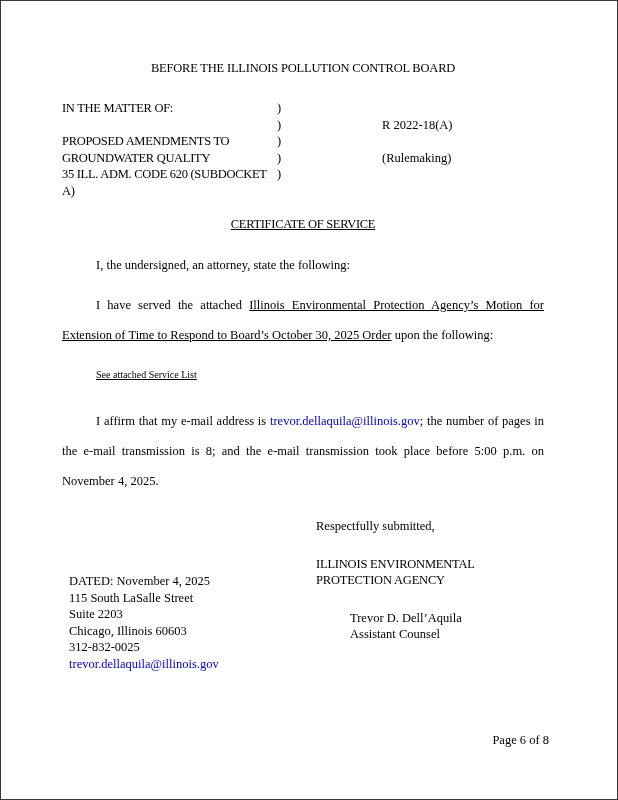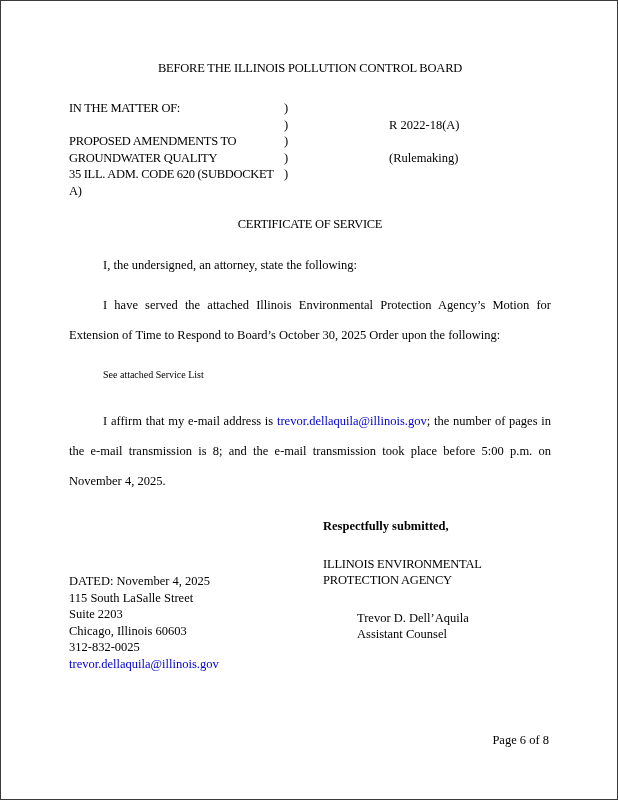--- a/index.html
+++ b/index.html
@@ -13,21 +13,21 @@
     height: 800px;
     background: #ffffff;
     border: 1px solid #3a3a3a;
     box-sizing: border-box;
     font-family: "Liberation Serif", serif;
     color: #000000;
     overflow: hidden;
   }
   .doc {
     position: absolute;
-    left: 68px;
+    left: 61px;
     top: 60px;
     width: 482px;
   }
   .center {
     text-align: center;
   }
   .title {
     font-size: 12.5px;
     letter-spacing: -0.2px;
     margin-bottom: 24px;
@@ -51,20 +51,21 @@
   .cap-right {
     flex: 1;
   }
   .cert-title {
     margin-top: 18px;
     margin-bottom: 18px;
     font-size: 12.5px;
     letter-spacing: -0.2px;
   }
   .u {
+    text-decoration: underline;
   }
   p.body {
     font-size: 12.5px;
     line-height: 30px;
     margin: 0 0 10px 0;
     text-indent: 34px;
     text-align: justify;
   }
   .link {
     color: #0000cc;
@@ -76,21 +77,20 @@
     text-indent: 34px;
   }
   .sig-block {
     margin-top: 22px;
     margin-left: 254px;
     font-size: 12.5px;
     line-height: 16px;
   }
   .sig-resp {
     margin-bottom: 22px;
-    font-weight: bold;
   }
   .sig-agency {
     letter-spacing: -0.2px;
     margin-bottom: 22px;
   }
   .sig-by {
     position: relative;
     white-space: nowrap;
   }
   .sig-name-line {

